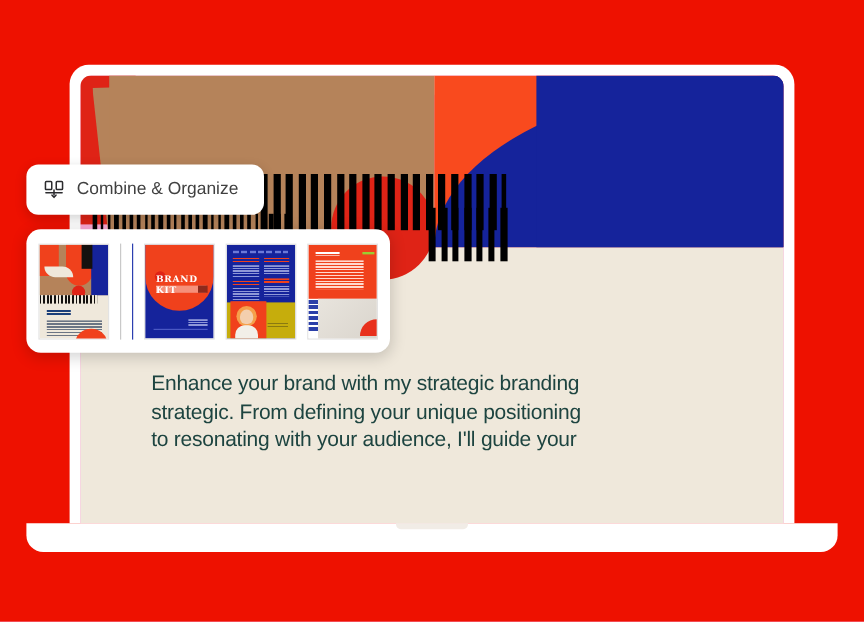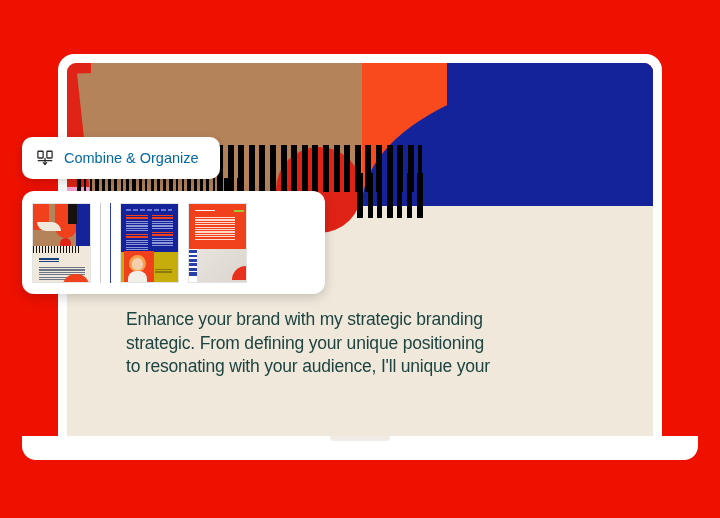--- a/index.html
+++ b/index.html
@@ -83,21 +83,21 @@
   }
 
   
   .tool-pill{
     position:absolute;left:22px;top:137px;width:198px;height:42px;
     background:#fff;border-radius:10px;
     box-shadow:0 3px 10px rgba(0,0,0,.18);
     display:flex;align-items:center;gap:10px;padding:0 14px;
     box-sizing:border-box;
   }
-  .tool-pill .label{font-size:14.5px;color:#0369a1;white-space:nowrap;}
+  .tool-pill .label{font-size:14.5px;color:#404040;white-space:nowrap;}
   .tool-icon{width:18px;height:18px;flex:0 0 18px;color:#2b2b2e;}
 
   
   .tray{
     position:absolute;left:22px;top:191px;width:303px;height:103px;
     background:#fff;border-radius:12px;
     box-shadow:0 3px 12px rgba(0,0,0,.18);
     display:flex;align-items:center;padding:0 10px;box-sizing:border-box;gap:9px;
   }
   .thumb{
@@ -258,21 +258,21 @@
         </div>
 
       <div class="poster-text">
         <div class="poster-title">
           <div>BRAND</div>
           <div>STRATEGY</div>
         </div>
         <div class="poster-body">
           <div>Enhance your brand with my strategic branding</div>
           <div>strategic. From defining your unique positioning</div>
-          <div>to resonating with your audience, I'll unique your</div>
+          <div>to resonating with your audience, I'll guide your</div>
         </div>
       </div>
     </div>
   </div>
 
   <div class="laptop-base"></div>
   <div class="laptop-notch"></div>
 
   <div class="tool-pill">
     <span class="tool-icon">
@@ -300,20 +300,30 @@
         <div class="t1-dot"></div>
         <div class="t1-bar"></div>
       <div class="t1-h"></div>
         <div class="t1-p"></div>
         <div class="t1-arc"></div>
     </div>
 
     <div class="tray-div"></div>
     <div class="tray-div blue"></div>
 
+    <div class="thumb">
+      <div class="t2-bg"></div>
+        <div class="t2-orange"></div>
+        <div class="t2-dot"></div>
+      <div class="t2-band"></div>
+        <div class="t2-band2"></div>
+      <div class="t2-title">BRAND KIT</div>
+      <div class="t2-small"></div>
+        <div class="t2-line"></div>
+    </div>
 
     <div class="thumb">
       <div class="t3-bg"></div>
         <div class="t3-yellow"></div>
       <div class="t3-hl"></div>
       <div class="t3-c1"></div>
         <div class="t3-c1b"></div>
       <div class="t3-c2"></div>
         <div class="t3-c2b"></div>
       <div class="t3-c3"></div>

